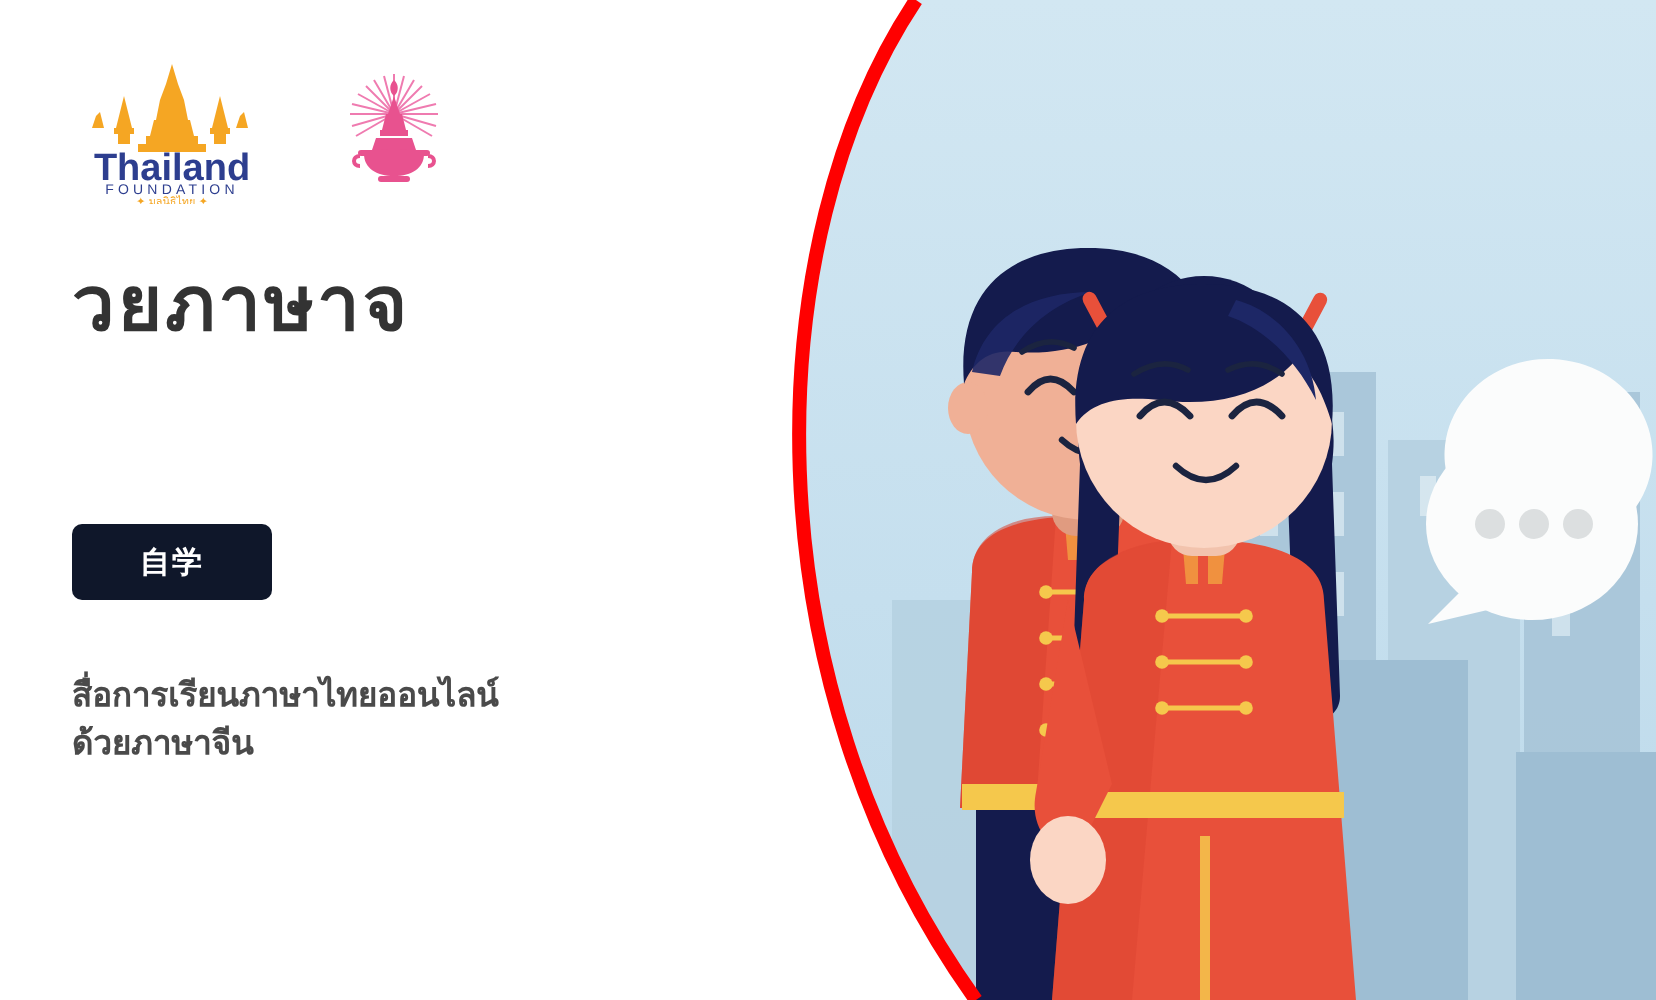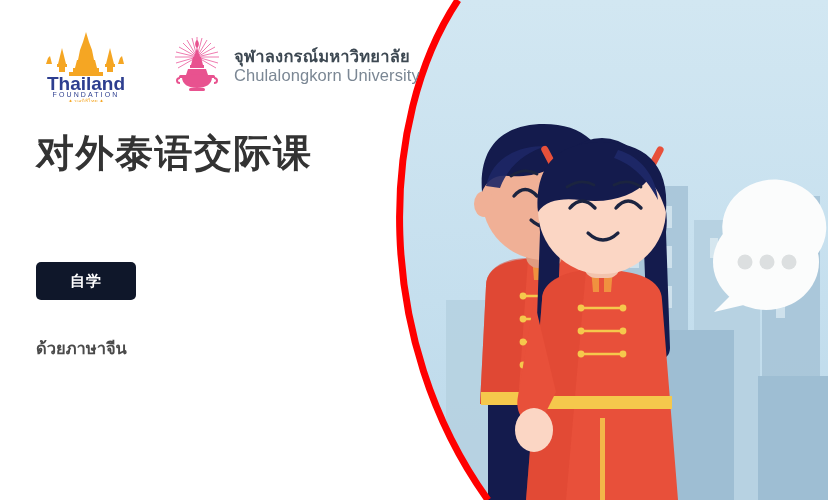--- a/index.html
+++ b/index.html
@@ -383,28 +383,25 @@
             </g>
             <g fill="#e8528f">
               <path d="M8 42 C8 39 38 39 38 42 C38 49 32 53 23 53 C14 53 8 49 8 42 Z"></path>
               <rect x="5" y="40" width="36" height="3" rx="1.5"></rect>
               <path d="M6 43 C2 43 2 48 6 48" stroke="#e8528f" stroke-width="2" fill="none"></path>
               <path d="M40 43 C44 43 44 48 40 48" stroke="#e8528f" stroke-width="2" fill="none"></path>
               <rect x="15" y="53" width="16" height="3" rx="1.5"></rect>
             </g>
           </svg>
         </div>
-        <div class="chula-text">
-          <div class="chula-th">จุฬาลงกรณ์มหาวิทยาลัย</div>
-          <div class="chula-en">Chulalongkorn University</div>
-        </div>
       </div>
     </div>
 
-    <h1 class="main-title">对外泰语交际课</h1>
+    <h1 class="main-title">วยภาษาจ</h1>
 
     <button class="badge">自学</button>
 
     <div class="subtitle">
+      <span class="ln">สื่อการเรียนภาษาไทยออนไลน์</span>
       <span class="ln">ด้วยภาษาจีน</span>
     </div>
   </div>
 </div>
 
 </body></html>

